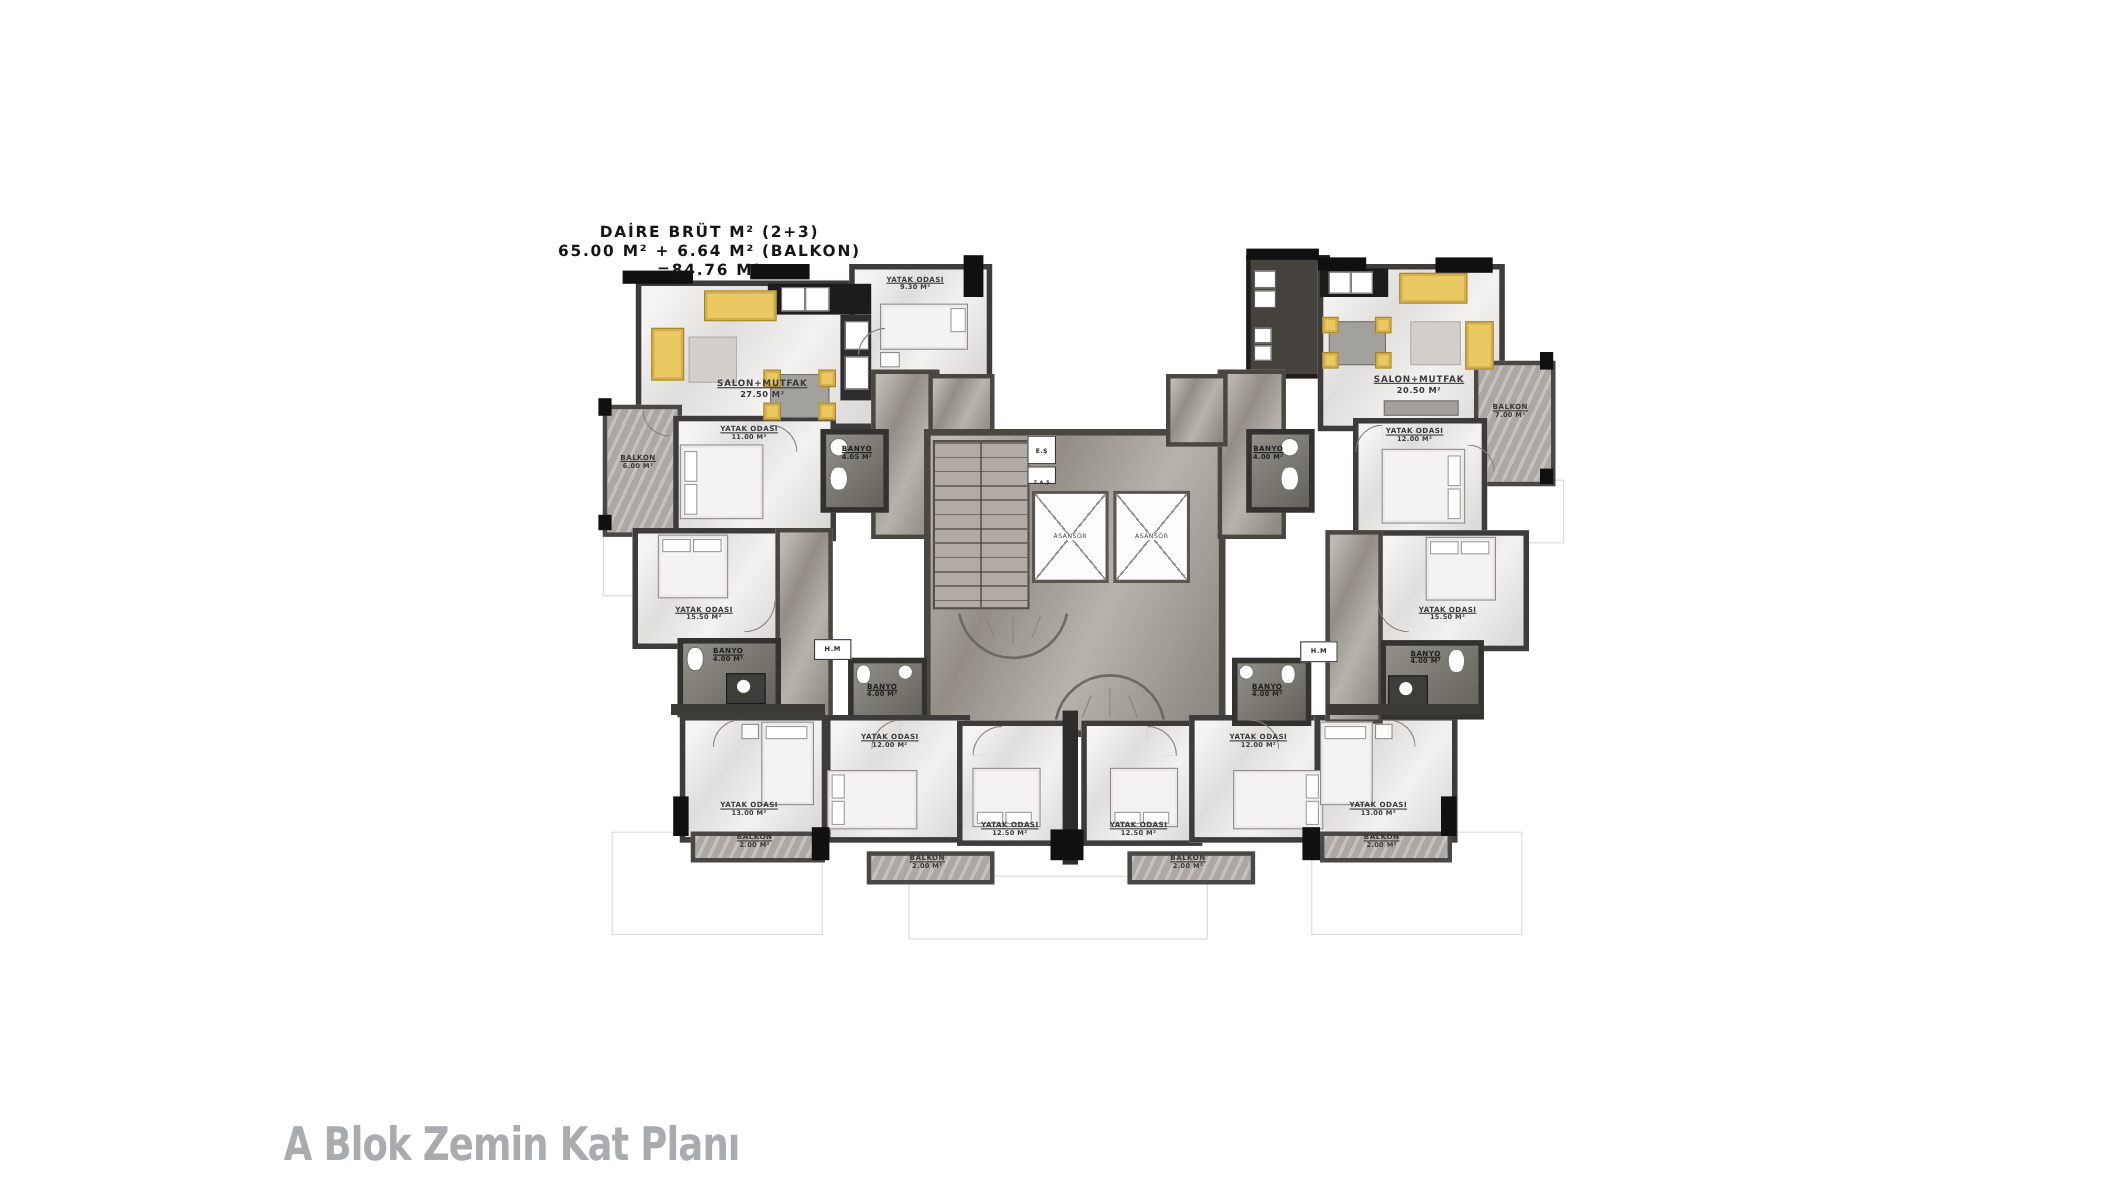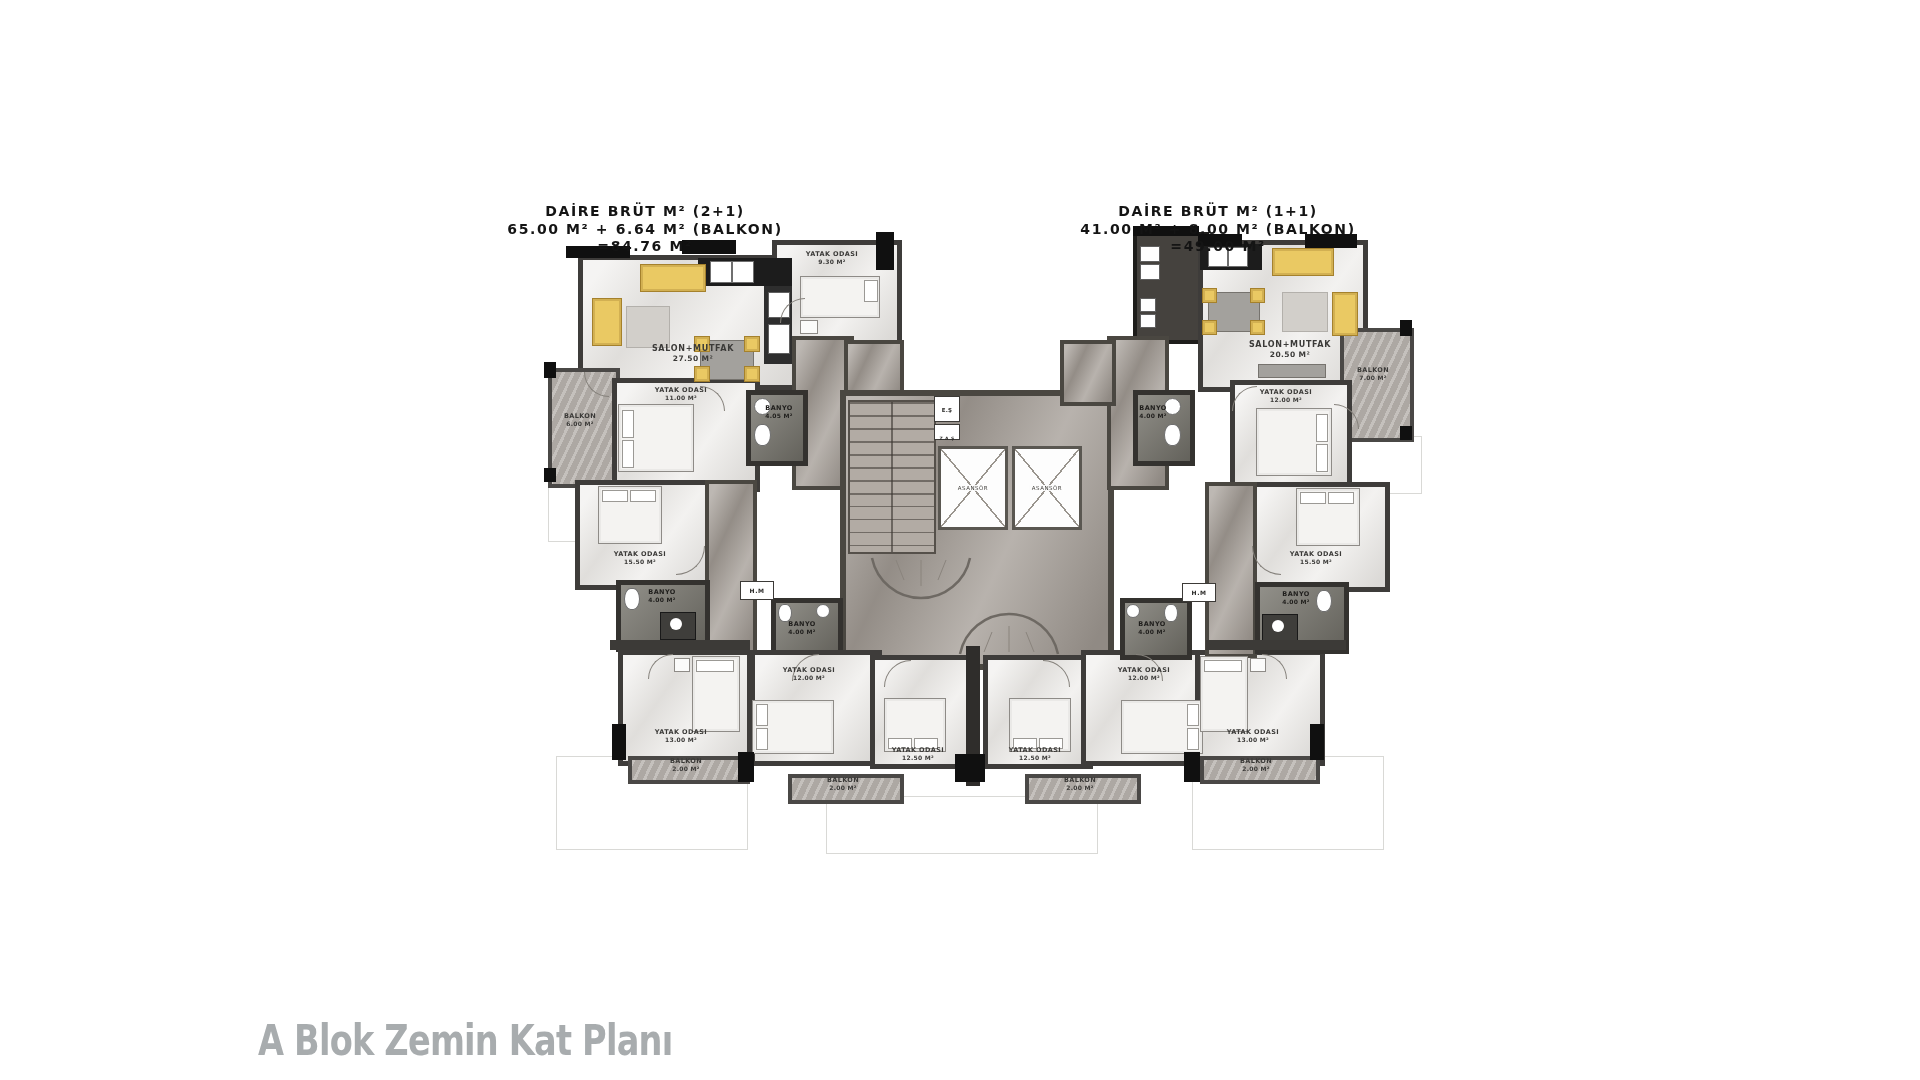--- a/index.html
+++ b/index.html
@@ -49,45 +49,40 @@
         letter-spacing:.5px;color:#45433f;background:rgba(253,253,253,.9);padding:0 2px;white-space:nowrap;}
   .shaftbox{position:absolute;background:#ffffff;border:1.5px solid #3c3a37;z-index:3;text-align:center;}
   .shaftbox span{font-size:5.5px;font-weight:700;color:#2c2b29;letter-spacing:.3px;line-height:1;}
   .hmbox{position:absolute;background:#ffffff;border:1.5px solid #3c3a37;z-index:3;display:flex;align-items:center;justify-content:center;}
   .hmbox span{font-size:6px;font-weight:700;color:#2c2b29;letter-spacing:.5px;}
   .curve-stair{position:absolute;z-index:2;}
   
   .rlabel{position:absolute;z-index:5;font-weight:700;text-align:center;color:#3b3a38;
           text-transform:uppercase;line-height:1.3;}
   .rlabel span{display:block;}
-  .rlabel .rname{font-size:8px;letter-spacing:.7px;}
+  .rlabel .rname{font-size:8px;letter-spacing:.7px;text-decoration:underline;}
   .rlabel .rarea{font-size:7.5px;letter-spacing:.4px;}
   .rlabel.sm .rname{font-size:6.5px;letter-spacing:.4px;}
   .rlabel.sm .rarea{font-size:6px;letter-spacing:.3px;}
   .rlabel.onbath{color:#1f1e1c;}
   .unit-title{position:absolute;width:380px;text-align:center;font-weight:700;font-size:14px;
           color:#141414;letter-spacing:1.6px;line-height:17.5px;z-index:6;}
   .unit-title span{display:block;}
   .caption{position:absolute;left:258px;top:1016px;font-weight:700;font-size:42px;color:#a8acae;
           letter-spacing:-1px;transform:scaleX(.8);transform-origin:left;z-index:6;white-space:nowrap;}
 </style>
 </head>
 <body>
 
 <div class="canvas">
 
   <div class="unit-title" style="left:455px;top:203px;">
-    <span>DAİRE BRÜT M² (2+1)</span>
+    <span>DAİRE BRÜT M² (2+3)</span>
     <span>65.00 M² + 6.64 M² (BALKON)</span>
     <span>=84.76 M²</span>
-  </div>
-  <div class="unit-title" style="left:1028px;top:203px;">
-    <span>DAİRE BRÜT M² (1+1)</span>
-    <span>41.00 M² + 8.00 M² (BALKON)</span>
-    <span>=49.00 M²</span>
   </div>
 
   <div class="terrace" style="left:548px;top:482px;width:82px;height:58px;"></div>
   <div class="terrace" style="left:556px;top:756px;width:190px;height:92px;"></div>
   <div class="terrace" style="left:826px;top:796px;width:270px;height:56px;"></div>
   <div class="terrace" style="left:1192px;top:756px;width:190px;height:92px;"></div>
   <div class="terrace" style="left:1342px;top:436px;width:78px;height:56px;"></div>
 
   <div class="room" style="left:578px;top:255px;width:214px;height:125px;"></div>
   <div class="pier" style="left:566px;top:246px;width:64px;height:12px;"></div>

